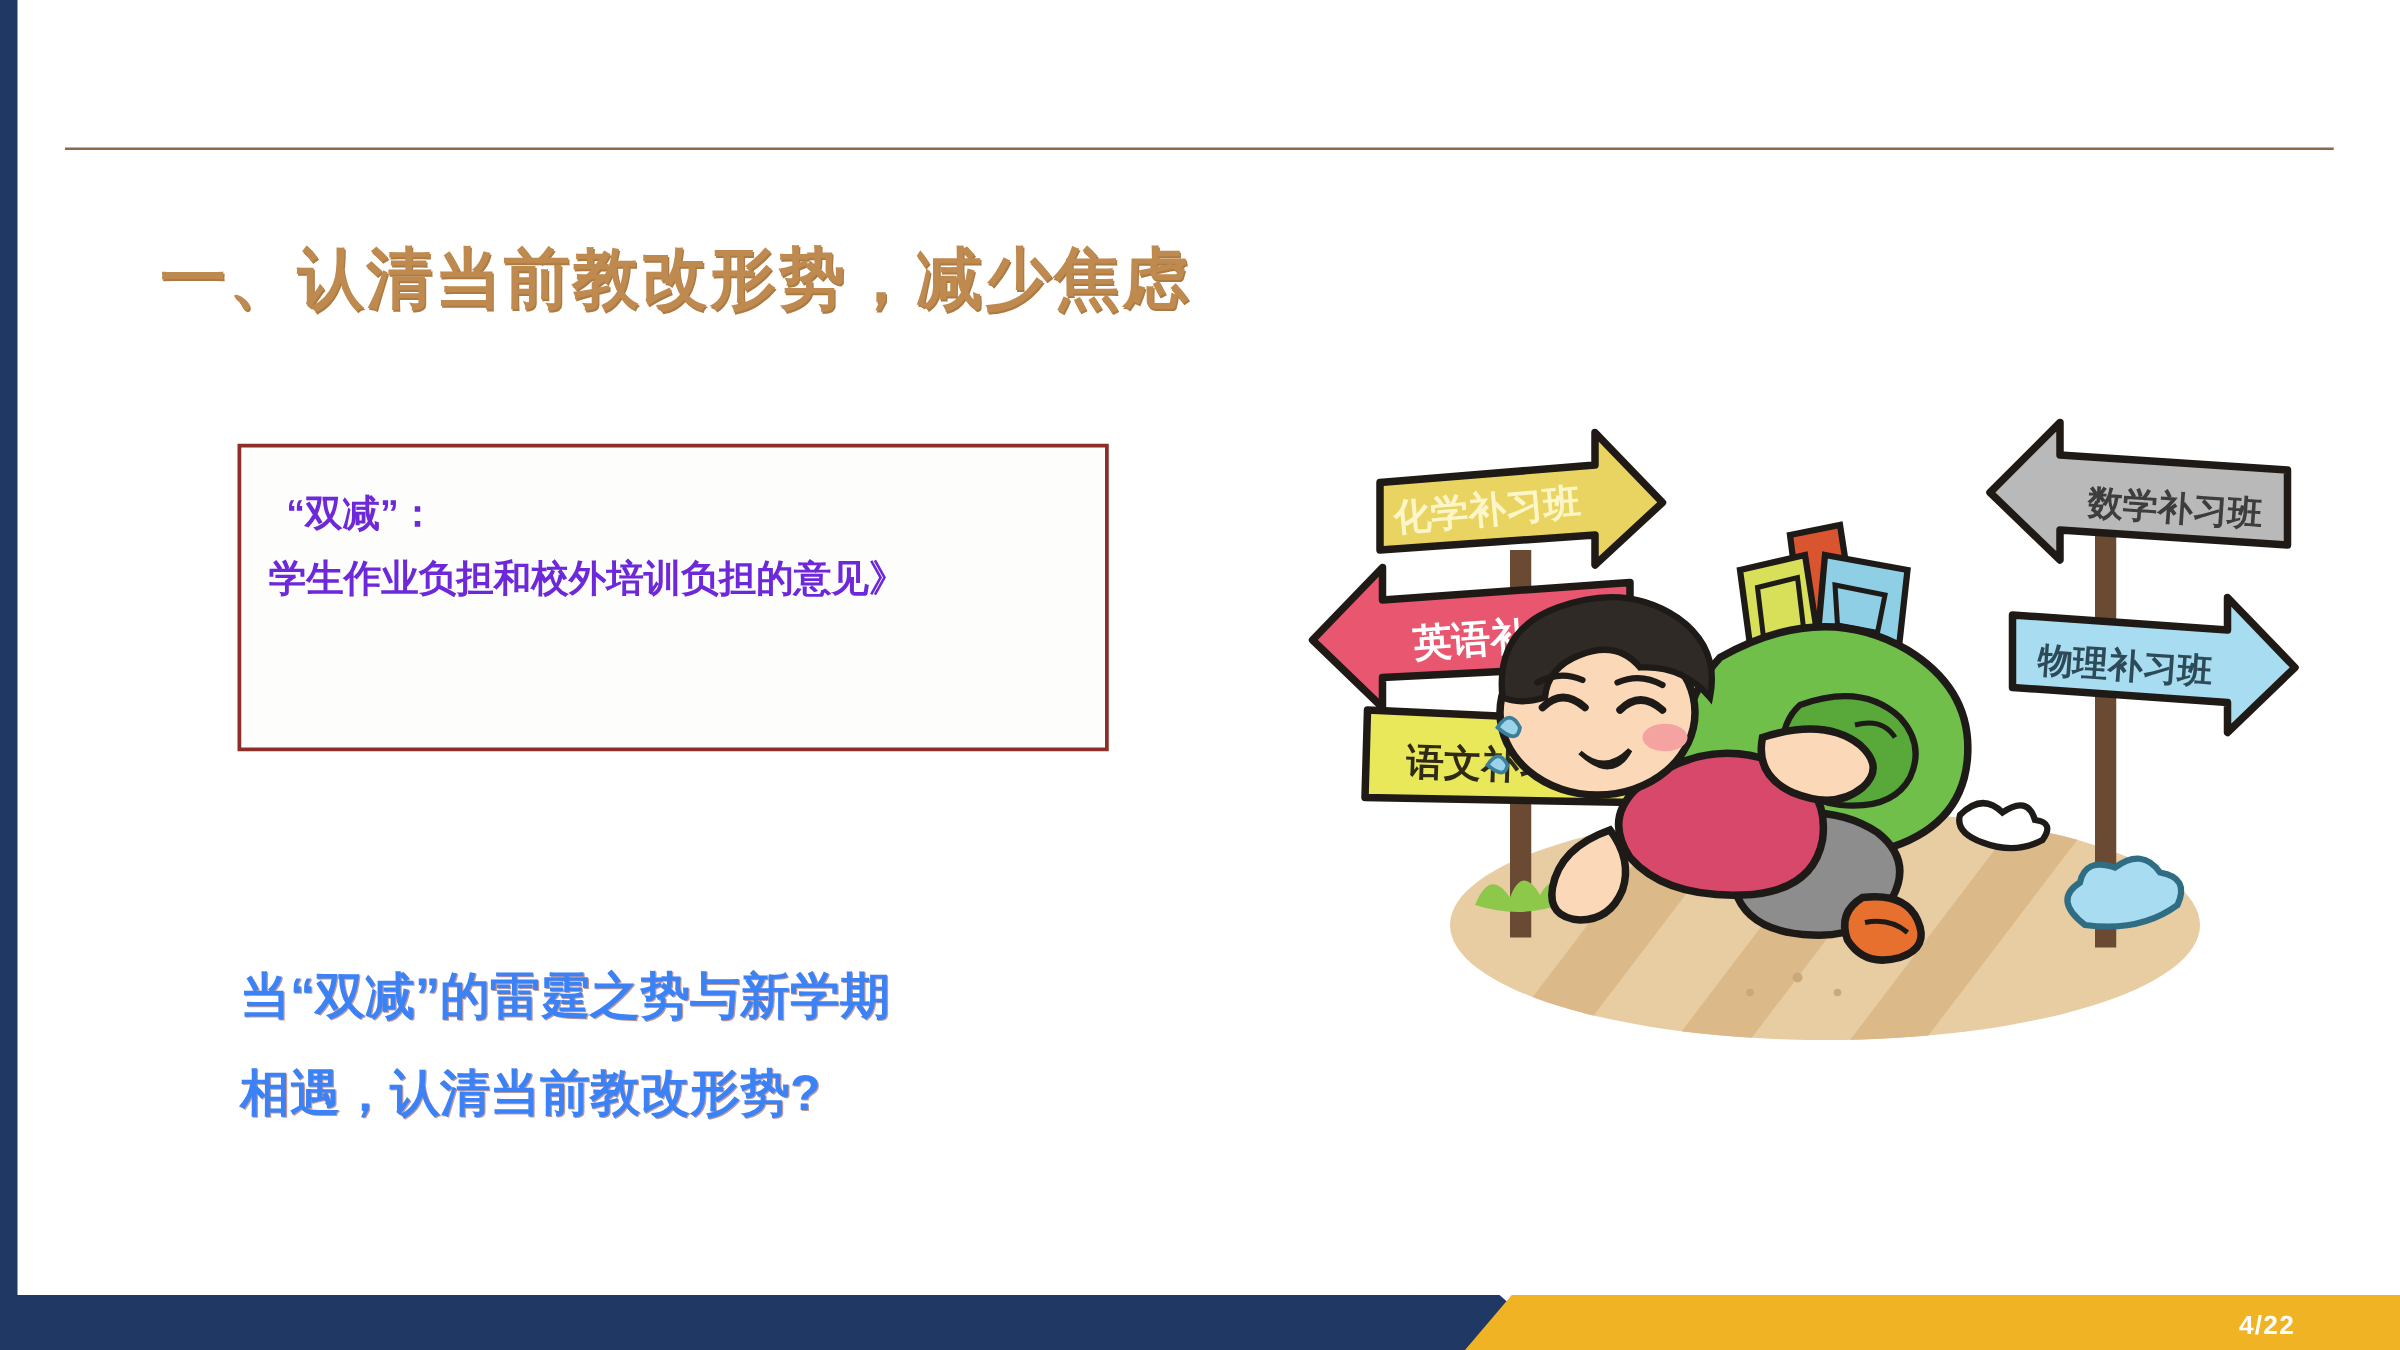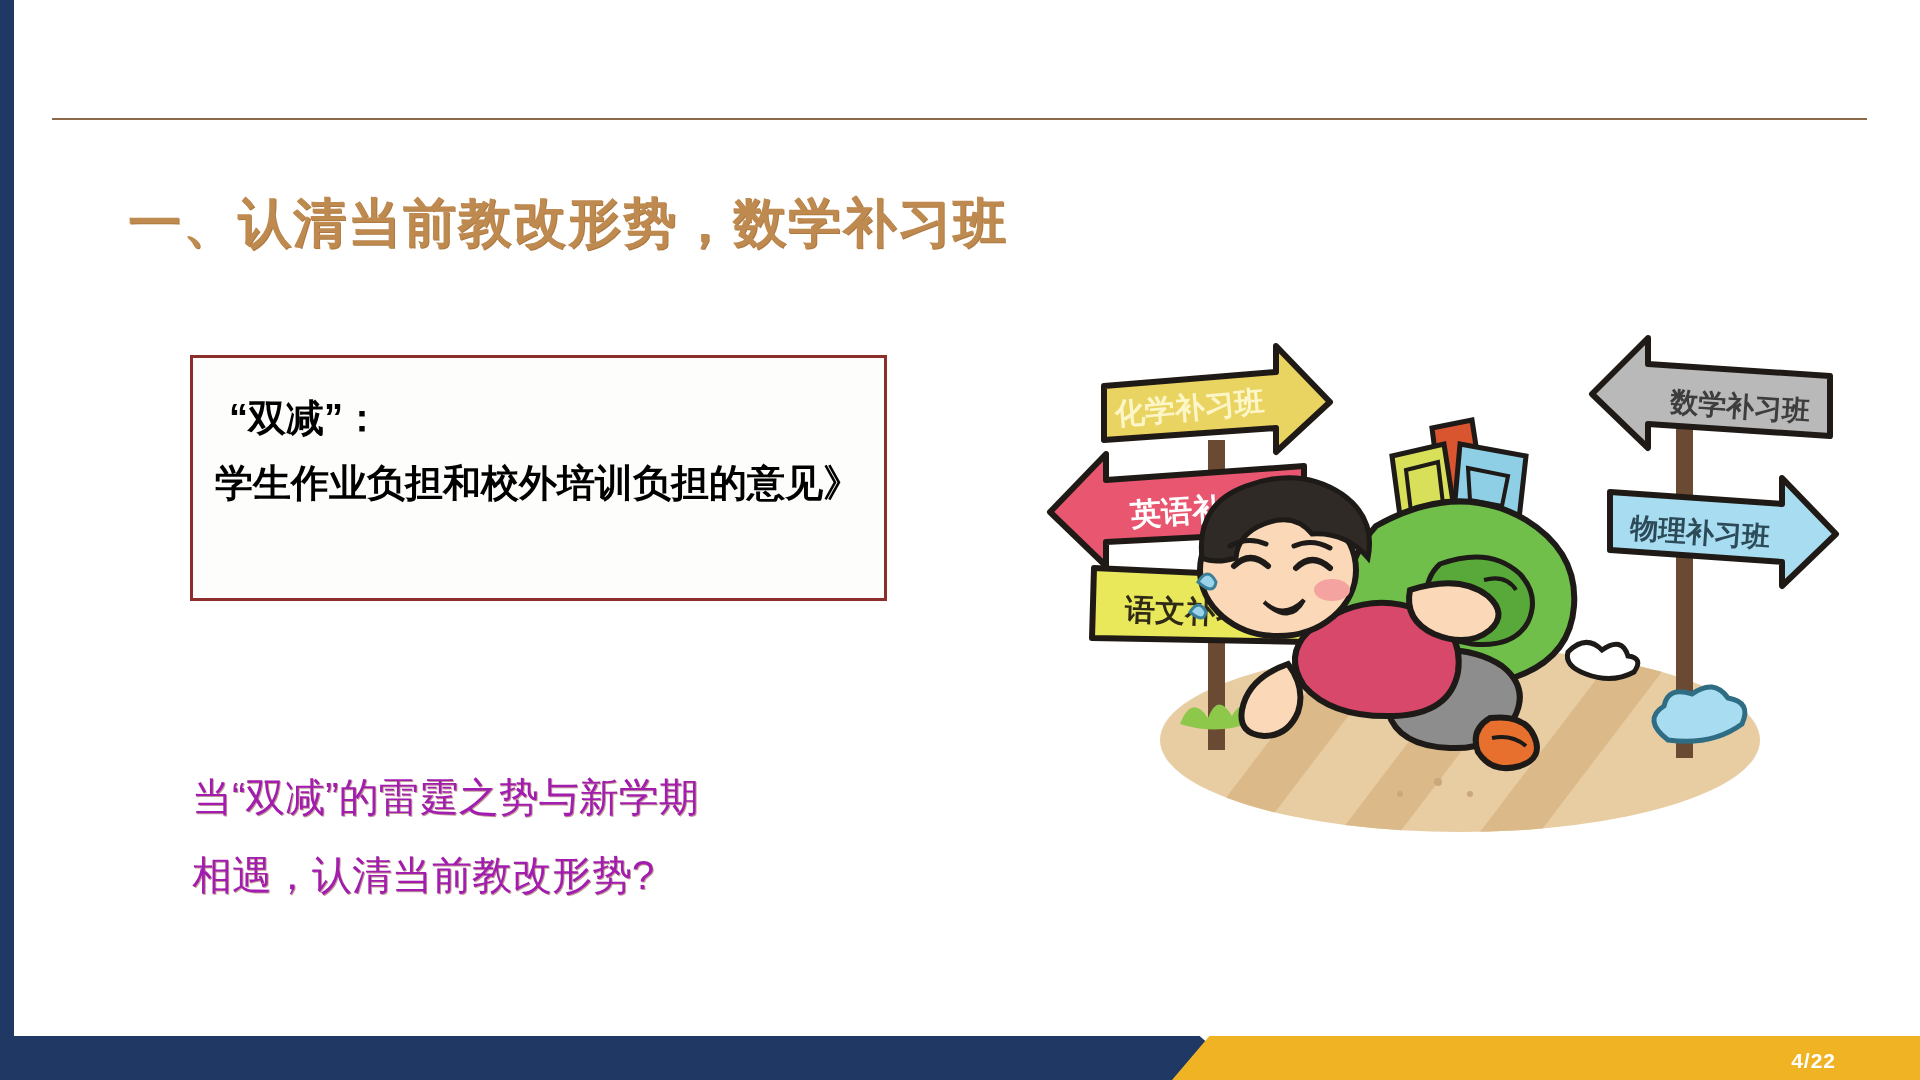--- a/index.html
+++ b/index.html
@@ -50,38 +50,38 @@
     width: 697px; height: 246px;
     border: 3px solid #8c2f2a;
     background: #fdfdfc;
   }
   .def-lines {
     position: absolute;
     left: 22px; top: 28px;
     width: 660px;
   }
   .def-line {
-    font-size: 38px;
-    font-weight: 700;
-    color: #000000;
+    font-size: 30px;
+    font-weight: 700;
+    color: #6d28d9;
     line-height: 1.72;
     white-space: nowrap;
   }
   .def-line.indent { padding-left: 14px; }
 
   
   .question {
     position: absolute;
     left: 192px; top: 758px;
     width: 720px;
   }
   .q-line {
     font-size: 40px;
-    font-weight: 400;
-    color: #a21caf;
+    font-weight: 700;
+    color: #3b82f6;
     line-height: 1.95;
     white-space: nowrap;
     text-shadow: 1px 1px 0 rgba(120,30,20,.45);
   }
 
   
   .illus {
     position: absolute;
     left: 1040px; top: 320px;
     width: 800px; height: 560px;
@@ -124,21 +124,21 @@
   }
 </style>
 </head>
 <body>
 
 <div id="slide">
 
   <div class="edge-bar"></div>
   <div class="top-rule"></div>
 
-  <div class="slide-title">一、认清当前教改形势，数学补习班</div>
+  <div class="slide-title">一、认清当前教改形势，减少焦虑</div>
 
   <div class="def-box">
     <div class="def-lines">
       <div class="def-line indent">“双减”：</div>
       <div class="def-line">学生作业负担和校外培训负担的意见》</div>
     </div>
   </div>
 
   <div class="question">
     <div class="q-line">当“双减”的雷霆之势与新学期</div>

